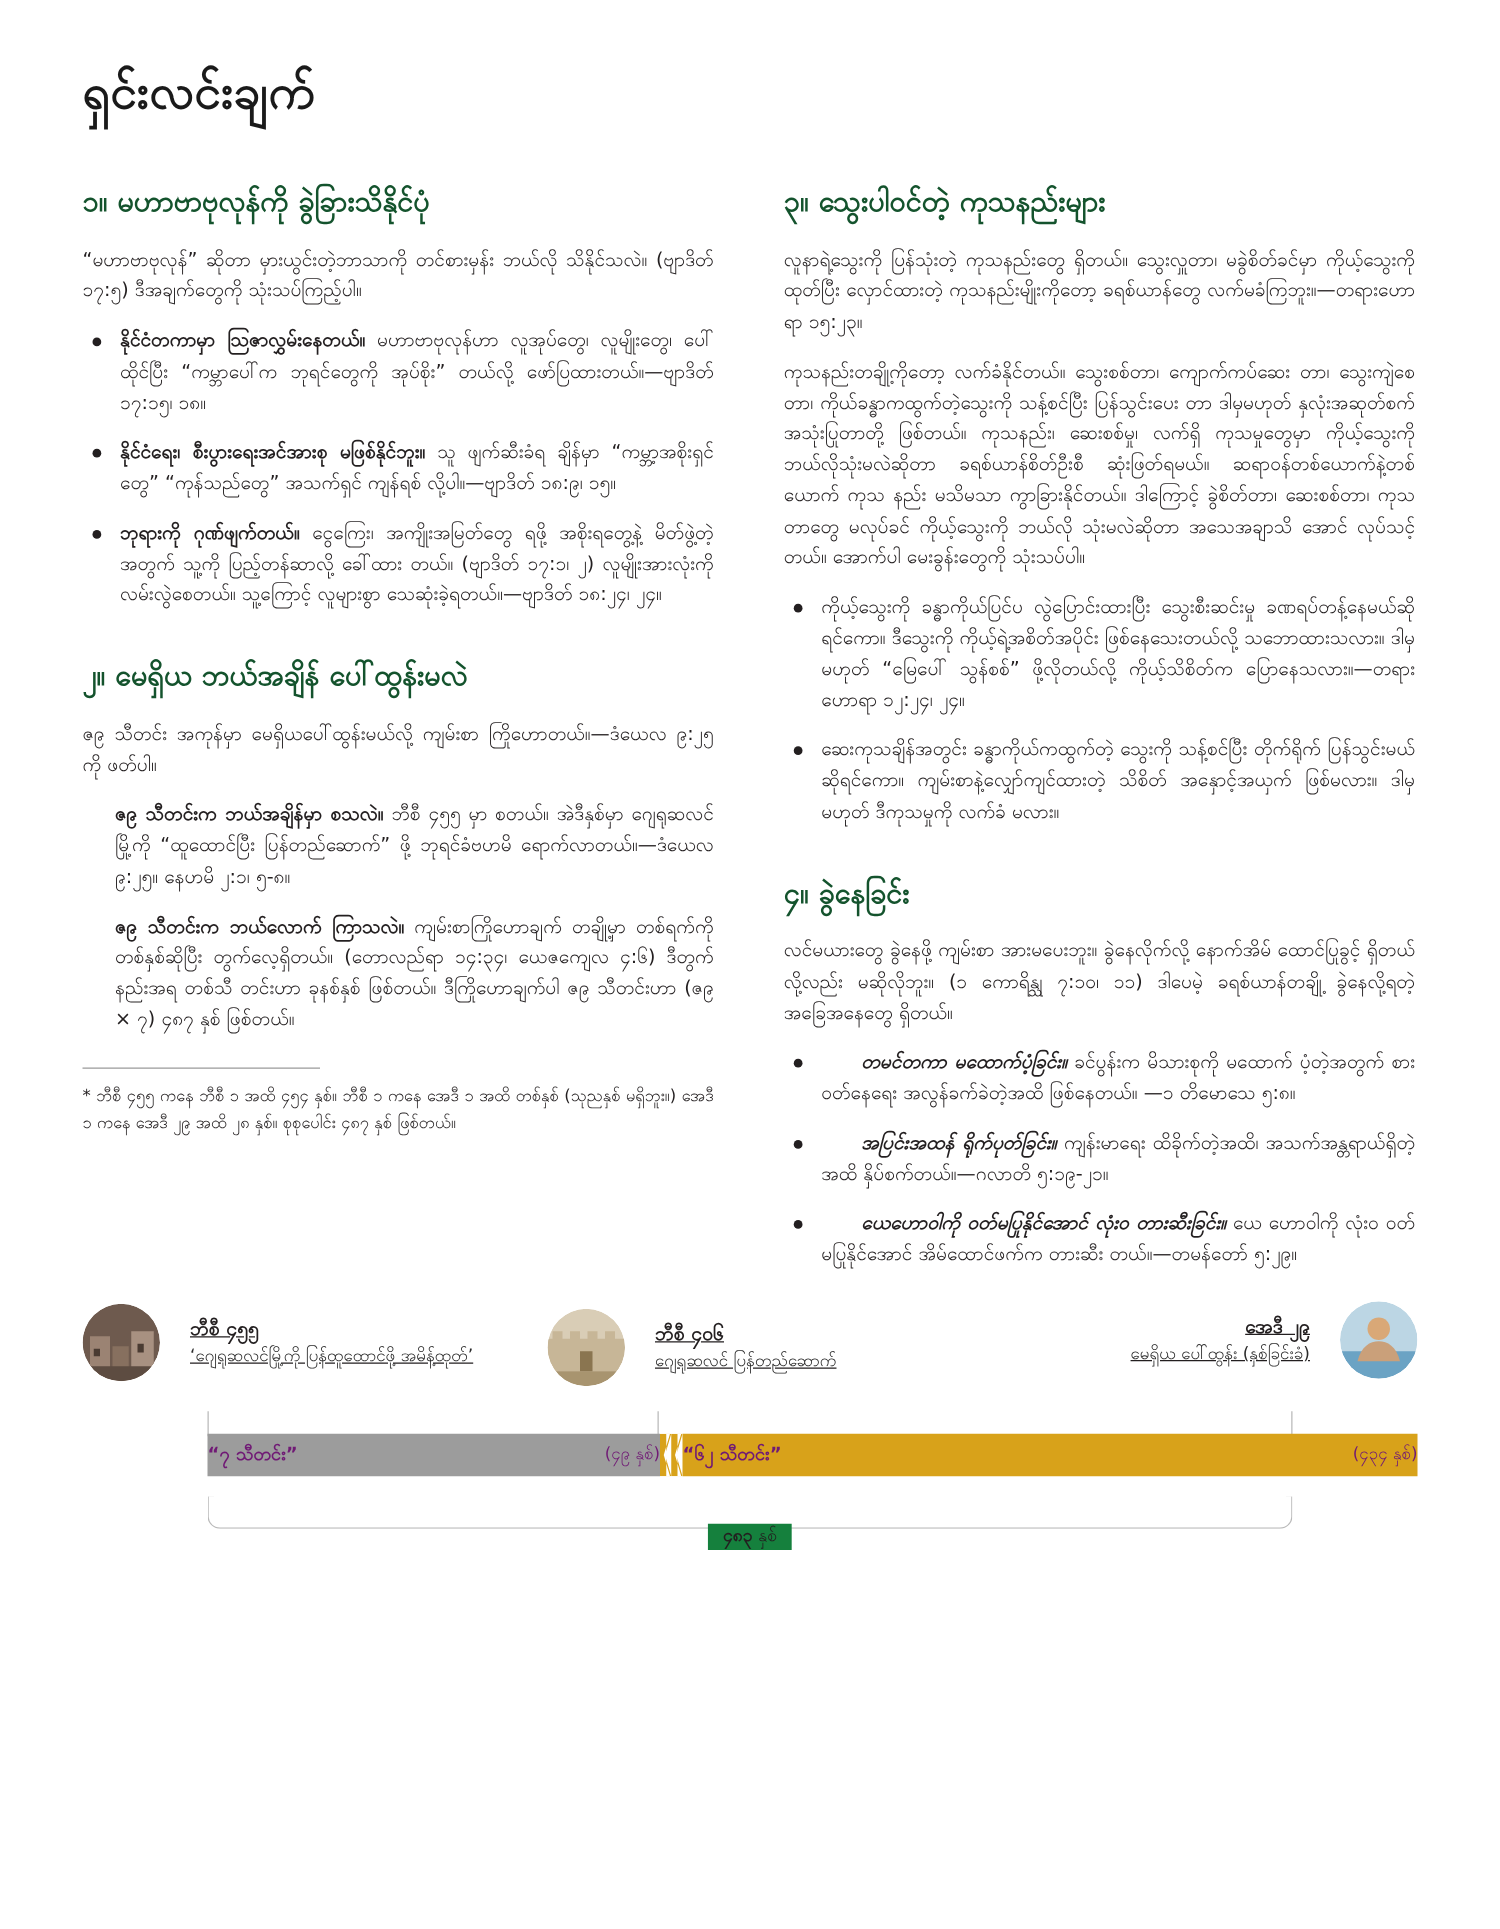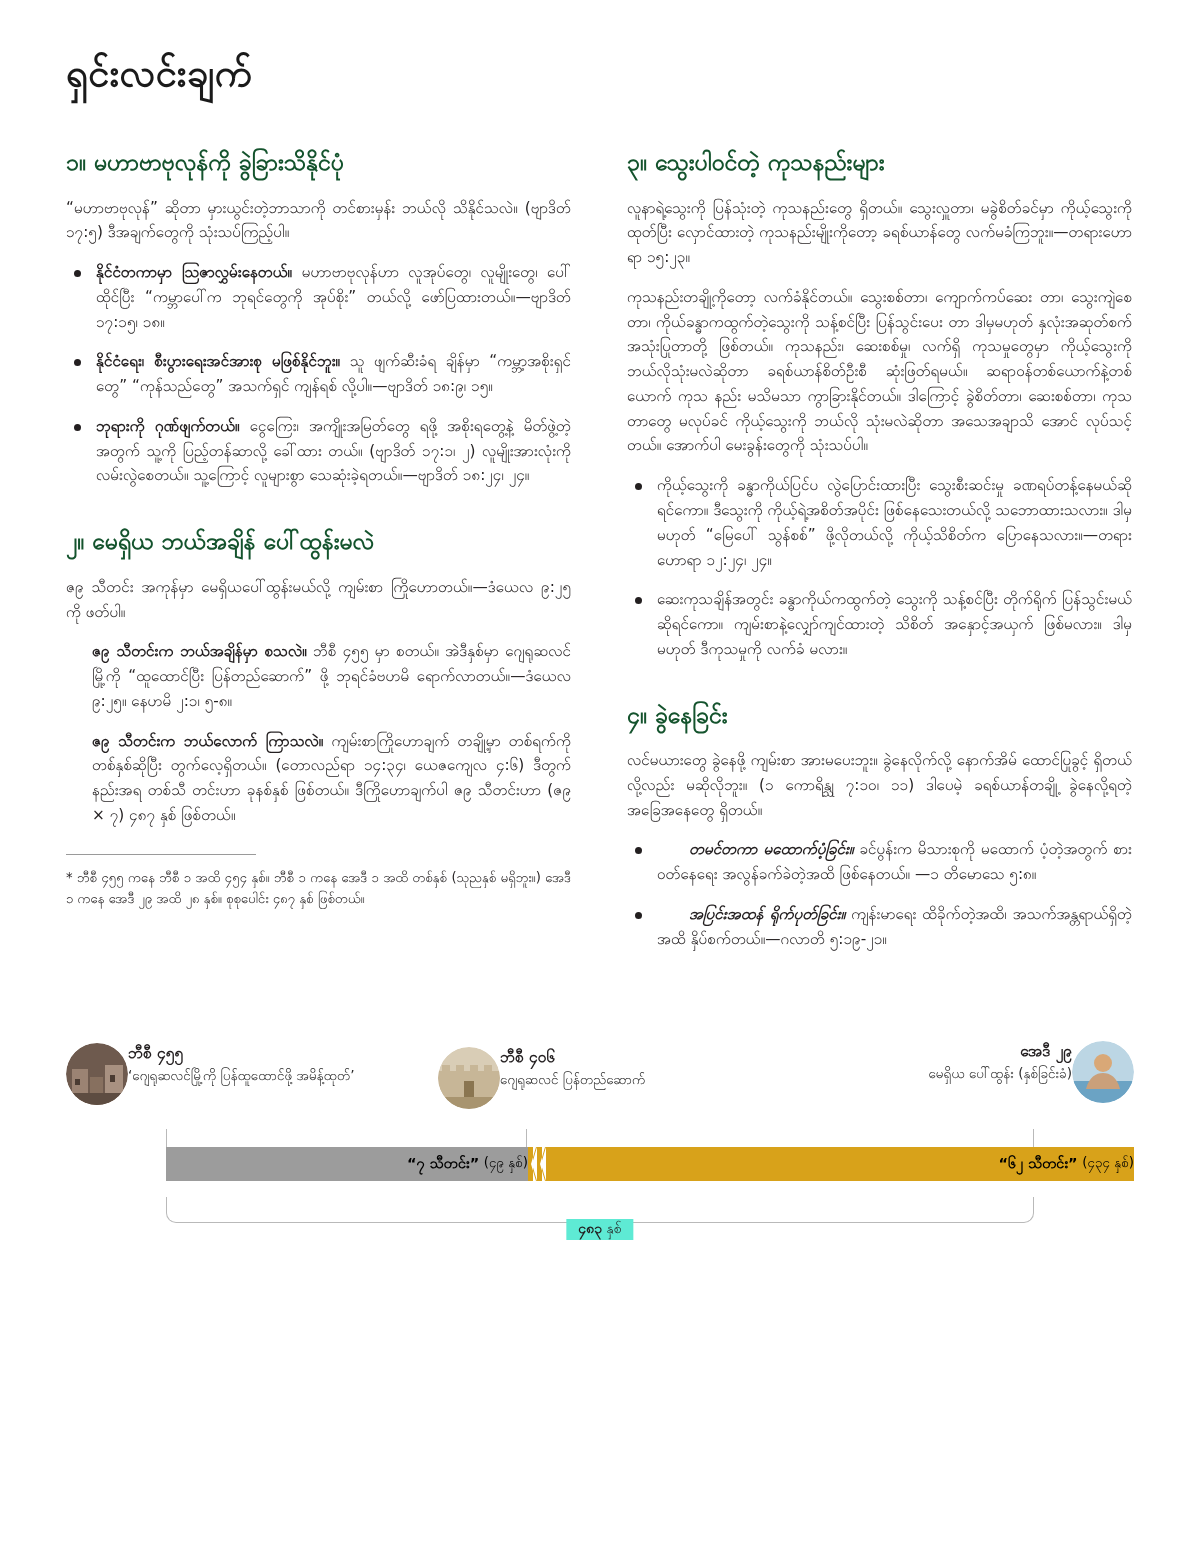--- a/index.html
+++ b/index.html
@@ -103,22 +103,23 @@
     bottom: 36px;
     height: 248px;
   }
   .tl-markers {
     position: relative;
     height: 120px;
   }
   .tl-item {
     position: absolute;
     display: flex;
-    align-items: flex-start;
-    gap: 0;
+    align-items: center;
+    gap: 24px;
+    text-decoration: underline;
   }
   .tl-circle {
     width: 62px;
     height: 62px;
     border-radius: 50%;
     overflow: hidden;
     flex: none;
     position: relative;
   }
   .tl-circle svg { display: block; }
@@ -140,22 +141,22 @@
     left: 0;
     right: 0;
     top: 126px;
     height: 34px;
     display: flex;
   }
   .bar-seg {
     height: 34px;
     display: flex;
     align-items: center;
-    justify-content: flex-end;
-    color: #000000;
+    justify-content: space-between;
+    color: #701a75;
     font-size: 14.5px;
     position: relative;
   }
   .bar-seg .lbl-b { font-weight: 700; }
   .bar-seg .lbl-n { font-weight: 400; font-size: 13.4px; }
   .bar-spacer { flex: none; }
   .seg-grey { background: #9c9c9c; }
   .seg-gold { background: #d8a21a; }
   .zig {
     width: 18px;
@@ -186,21 +187,21 @@
     position: absolute;
     border: 1px solid #b9b9b9;
     border-top: none;
     height: 26px;
     border-radius: 0 0 10px 10px;
   }
   .brace-label {
     position: absolute;
     top: 22px;
     font-size: 14px;
-    background: #5eead4;
+    background: #15803d;
     padding: 0 12px;
     transform: translateX(-50%);
   }
   .brace-label .bl-b { font-weight: 700; }
 </style>
 </head>
 <body>
 
 <div class="page">
 
@@ -252,20 +253,23 @@
 
       <h2 class="sec-head spaced">၄။ ခွဲနေခြင်း</h2>
       <p class="body">လင်မယားတွေ ခွဲနေဖို့ ကျမ်းစာ အားမပေးဘူး။ ခွဲနေလိုက်လို့ နောက်အိမ် ထောင်ပြုခွင့် ရှိတယ်လို့လည်း မဆိုလိုဘူး။ (၁ ကောရိန္သု ၇:၁၀၊ ၁၁) ဒါပေမဲ့ ခရစ်ယာန်တချို့ ခွဲနေလို့ရတဲ့အခြေအနေတွေ ရှိတယ်။</p>
 
       <ul class="bullets">
         <li>
           <span class="bi">တမင်တကာ မထောက်ပံ့ခြင်း။</span><span> ခင်ပွန်းက မိသားစုကို မထောက် ပံ့တဲ့အတွက် စားဝတ်နေရေး အလွန်ခက်ခဲတဲ့အထိ ဖြစ်နေတယ်။ —၁ တိမောသေ ၅:၈။</span>
         </li>
         <li>
           <span class="bi">အပြင်းအထန် ရိုက်ပုတ်ခြင်း။</span><span> ကျန်းမာရေး ထိခိုက်တဲ့အထိ၊ အသက်အန္တရာယ်ရှိတဲ့အထိ နှိပ်စက်တယ်။—ဂလာတိ ၅:၁၉-၂၁။</span>
+        </li>
+        <li>
+          <span class="bi">ယေဟောဝါကို ဝတ်မပြုနိုင်အောင် လုံးဝ တားဆီးခြင်း။</span><span> ယေ ဟောဝါကို လုံးဝ ဝတ်မပြုနိုင်အောင် အိမ်ထောင်ဖက်က တားဆီး တယ်။—တမန်တော် ၅:၂၉။</span>
         </li>
       </ul>
     </div>
   </div>
 
   <div class="timeline">
 
     <div class="tl-markers">
 
       <div class="tl-item" style="left:0px; top:22px;">

